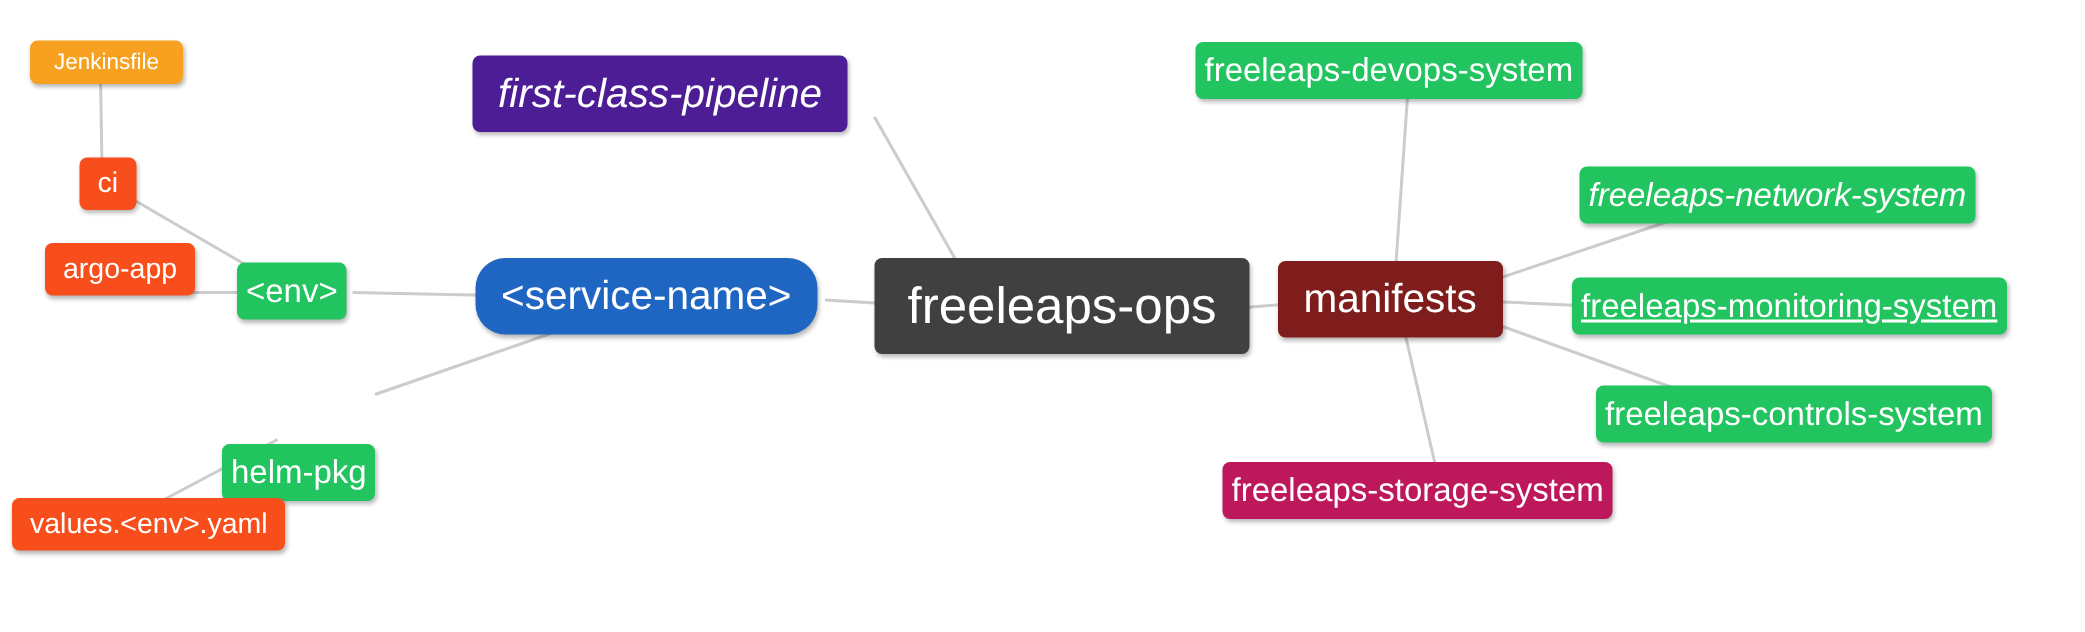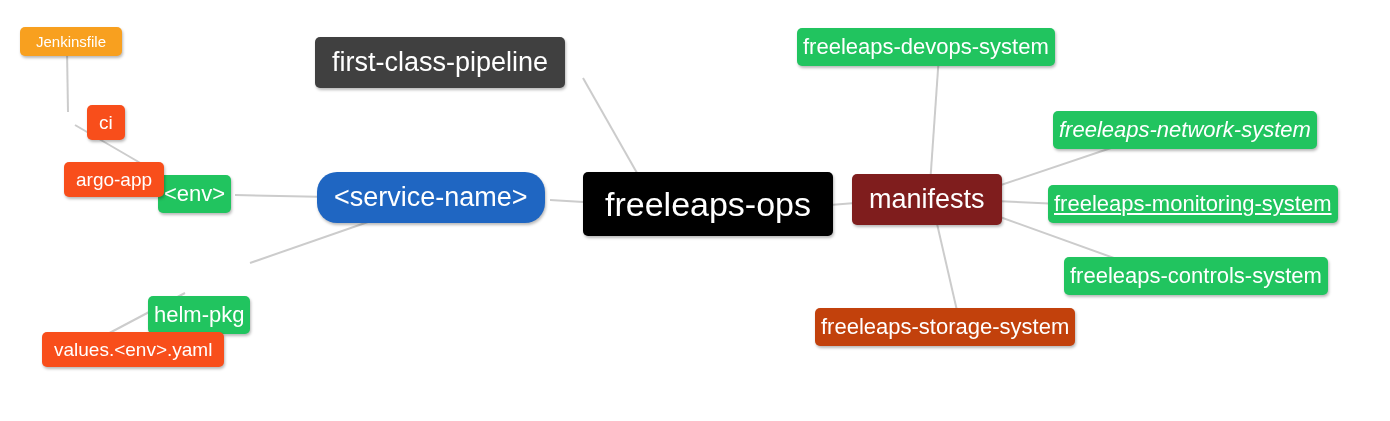--- a/index.html
+++ b/index.html
@@ -28,21 +28,21 @@
     border-radius: 5px;
     white-space: nowrap;
     line-height: 1;
     box-shadow: 1px 2px 3px rgba(0,0,0,0.28);
     cursor: pointer;
     user-select: none;
   }
   .lvl-root       { font-size: 34px; padding: 15px 22px; }
   .lvl-primary    { font-size: 27px; padding: 12px 17px; }
   .lvl-secondary  { font-size: 22px; padding: 8px 6px; }
-  .lvl-tertiary   { font-size: 19px; padding: 8px 12px; margin-left: 34px; }
+  .lvl-tertiary   { font-size: 19px; padding: 8px 12px; }
   .lvl-quaternary { font-size: 15px; padding: 7px 16px; }
 </style>
 </head>
 <body>
 
 <div class="canvas">
   <svg class="edges-svg" width="1390" height="421">
       <line x1="67" y1="50" x2="68" y2="112" stroke="#cccccc" stroke-width="2"></line>
       <line x1="75" y1="125" x2="180" y2="186" stroke="#cccccc" stroke-width="2"></line>
       <line x1="110" y1="195" x2="175" y2="195" stroke="#cccccc" stroke-width="2"></line>
@@ -52,29 +52,29 @@
       <line x1="583" y1="78" x2="641" y2="180" stroke="#cccccc" stroke-width="2"></line>
       <line x1="550" y1="200" x2="600" y2="203" stroke="#cccccc" stroke-width="2"></line>
       <line x1="830" y1="205" x2="868" y2="202" stroke="#cccccc" stroke-width="2"></line>
       <line x1="939" y1="55" x2="930" y2="185" stroke="#cccccc" stroke-width="2"></line>
       <line x1="995" y1="187" x2="1120" y2="145" stroke="#cccccc" stroke-width="2"></line>
       <line x1="995" y1="201" x2="1060" y2="204" stroke="#cccccc" stroke-width="2"></line>
       <line x1="1000" y1="217" x2="1125" y2="262" stroke="#cccccc" stroke-width="2"></line>
       <line x1="935" y1="215" x2="958" y2="315" stroke="#cccccc" stroke-width="2"></line>
     </svg>
   <div>
-      <div class="node lvl-root" style="left: 583px; top: 172px; background: #000000;">freeleaps-ops</div>
-      <div class="node lvl-primary" style="left: 315px; top: 37px; background: #404040;">first-class-pipeline</div>
+      <div class="node lvl-root" style="left: 583px; top: 172px; background: #404040;">freeleaps-ops</div>
+      <div class="node lvl-primary" style="left: 315px; top: 37px; background: #4c1d95; font-style: italic;">first-class-pipeline</div>
       <div class="node lvl-primary" style="left: 317px; top: 172px; background: rgb(31, 102, 194); border-radius: 20px;">&lt;service-name&gt;</div>
       <div class="node lvl-primary" style="left: 852px; top: 174px; background: #7f1d1d;">manifests</div>
       <div class="node lvl-secondary" style="left: 158px; top: 175px; background: rgb(33, 196, 95);">&lt;env&gt;</div>
       <div class="node lvl-secondary" style="left: 148px; top: 257px; background: rgb(33, 196, 95); margin-top: 39px;">helm-pkg</div>
       <div class="node lvl-secondary" style="left: 797px; top: 28px; background: rgb(33, 196, 95);">freeleaps-devops-system</div>
       <div class="node lvl-secondary" style="left: 1053px; top: 111px; background: rgb(33, 196, 95); font-style: italic;">freeleaps-network-system</div>
       <div class="node lvl-secondary" style="left: 1048px; top: 185px; background: rgb(33, 196, 95); text-decoration: underline;">freeleaps-monitoring-system</div>
       <div class="node lvl-secondary" style="left: 1064px; top: 257px; background: rgb(33, 196, 95);">freeleaps-controls-system</div>
-      <div class="node lvl-secondary" style="left: 815px; top: 308px; background: #c2410c; text-align: right;">freeleaps-storage-system</div>
+      <div class="node lvl-secondary" style="left: 815px; top: 308px; background: #be185d; text-align: right;">freeleaps-storage-system</div>
       <div class="node lvl-tertiary" style="left: 53px; top: 105px; background: rgb(248, 78, 27);">ci</div>
       <div class="node lvl-tertiary" style="left: 30px; top: 162px; background: rgb(248, 78, 27);">argo-app</div>
       <div class="node lvl-tertiary" style="left: 8px; top: 332px; background: rgb(248, 78, 27);">values.&lt;env&gt;.yaml</div>
       <div class="node lvl-quaternary" style="left: 20px; top: 27px; background: rgb(248, 160, 31);">Jenkinsfile</div>
     </div>
 </div>
 
 </body></html>

